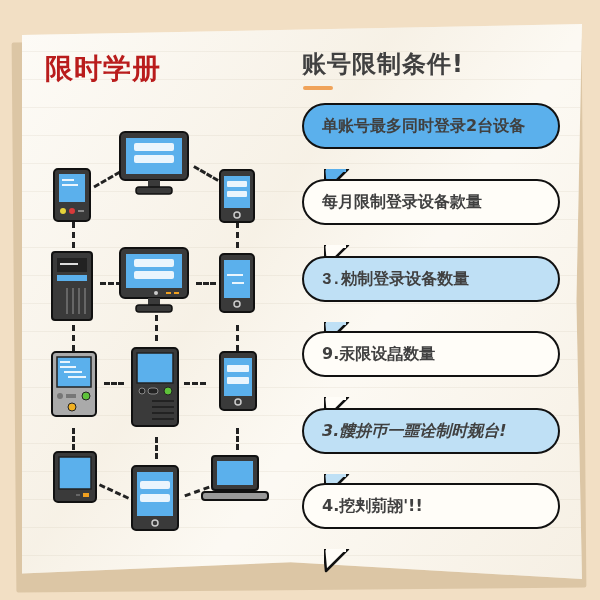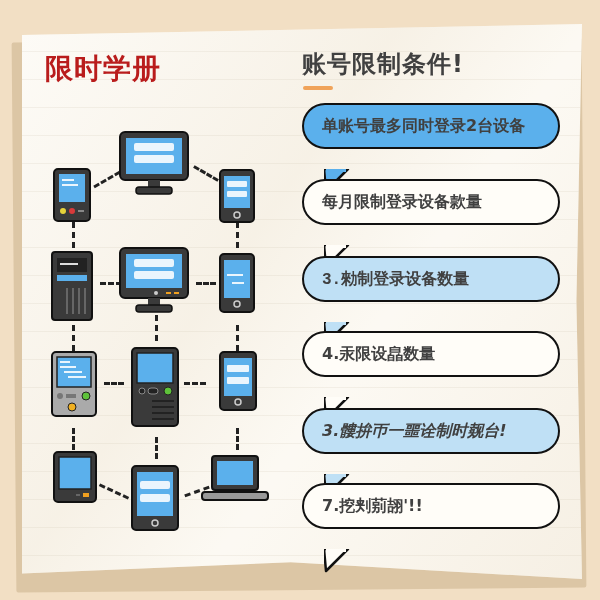--- a/index.html
+++ b/index.html
@@ -182,38 +182,38 @@
 <div class="bubble lightblue" style="top:256px;font-family:Liberation Mono, monospace;">
   <span>3.勑制登录设备数量</span>
   <span class="tail">
       <svg width="28" height="24">
         <polygon points="0,0 24,0 2,22" fill="#bfe0f5" stroke="#111" stroke-width="2.5" stroke-linejoin="round"></polygon>
         <rect x="2" y="0" width="20" height="3" fill="#bfe0f5"></rect>
       </svg>
     </span>
 </div>
 <div class="bubble white" style="top:331px;">
-  <span>4.汞限设皛数量</span>
+  <span>9.汞限设皛数量</span>
   <span class="tail">
       <svg width="28" height="24">
         <polygon points="0,0 24,0 2,22" fill="#fffdf8" stroke="#111" stroke-width="2.5" stroke-linejoin="round"></polygon>
         <rect x="2" y="0" width="20" height="3" fill="#fffdf8"></rect>
       </svg>
     </span>
 </div>
 <div class="bubble lightblue" style="top:408px;font-style:italic;">
   <span>3.髏拚帀一噩诠制时觌台!</span>
   <span class="tail">
       <svg width="28" height="24">
         <polygon points="0,0 24,0 2,22" fill="#bfe0f5" stroke="#111" stroke-width="2.5" stroke-linejoin="round"></polygon>
         <rect x="2" y="0" width="20" height="3" fill="#bfe0f5"></rect>
       </svg>
     </span>
 </div>
 <div class="bubble white" style="top:483px;">
-  <span>7.挖刾莂翓'!!</span>
+  <span>4.挖刾莂翓'!!</span>
   <span class="tail">
       <svg width="28" height="24">
         <polygon points="0,0 24,0 2,22" fill="#fffdf8" stroke="#111" stroke-width="2.5" stroke-linejoin="round"></polygon>
         <rect x="2" y="0" width="20" height="3" fill="#fffdf8"></rect>
       </svg>
     </span>
 </div>
 
 </body></html>

